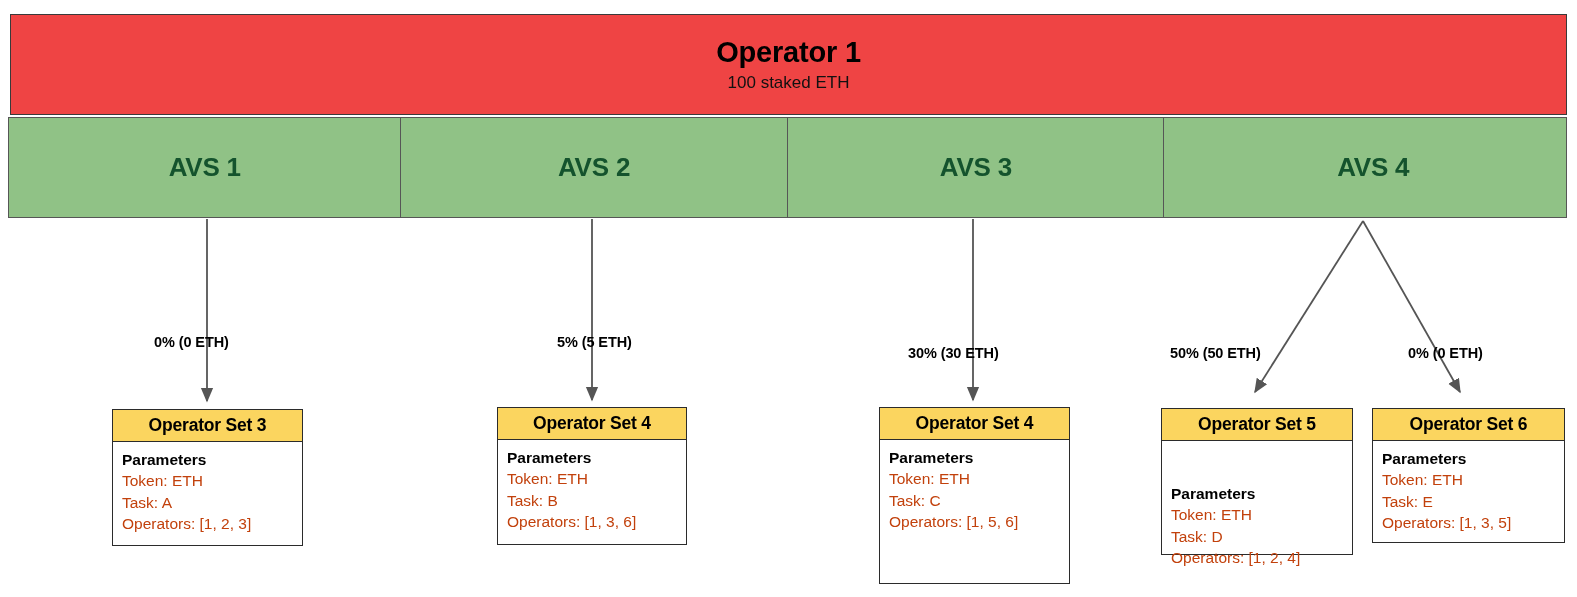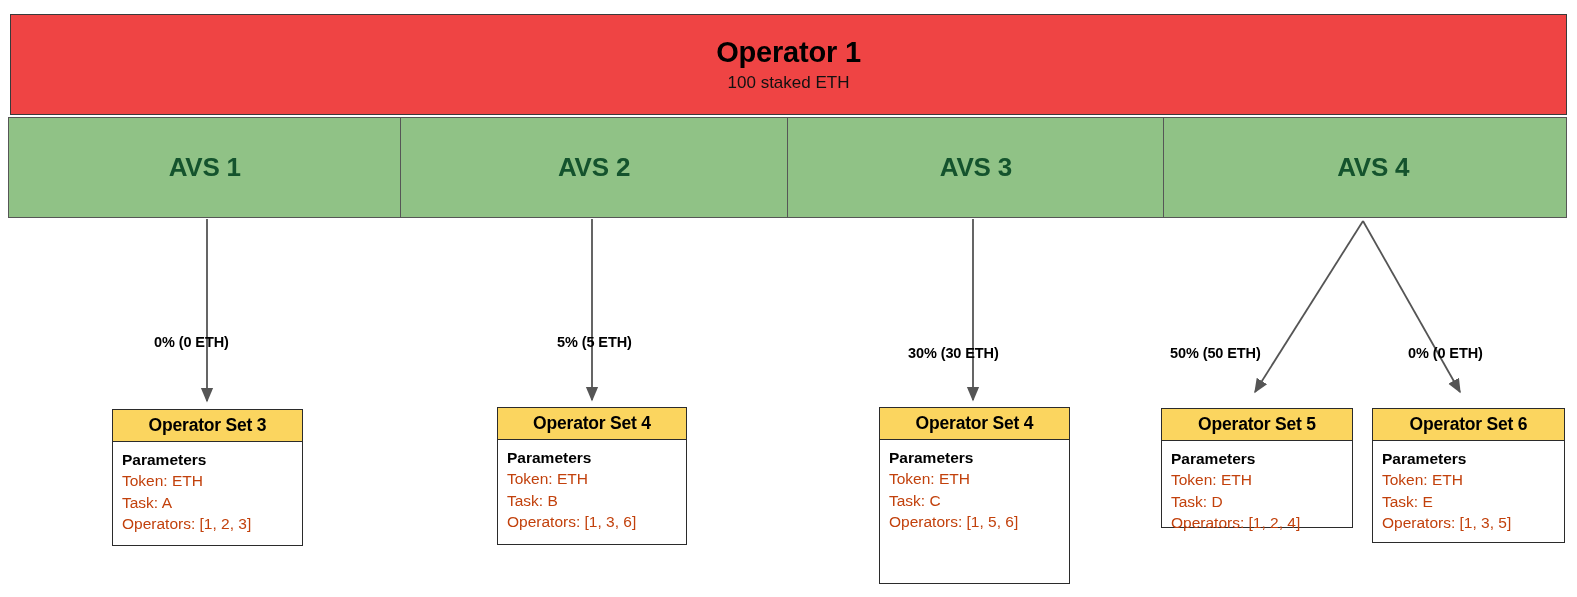--- a/index.html
+++ b/index.html
@@ -211,21 +211,21 @@
       <span class="opset-head-label">Operator Set 4</span>
     </div>
     <div class="opset-body">
       <div class="opset-params-title">Parameters</div>
       <div class="opset-line">Token: ETH</div>
       <div class="opset-line">Task: C</div>
       <div class="opset-line">Operators: [1, 5, 6]</div>
     </div>
   </div>
 
-  <div class="opset-card" style="left:1161px; top:408px; width:192px; height:120px;">
+  <div class="opset-card" style="left:1161px; top:408px; width:192px; height:147px;gap:35px;">
     <div class="opset-head">
       <span class="opset-head-label">Operator Set 5</span>
     </div>
     <div class="opset-body">
       <div class="opset-params-title">Parameters</div>
       <div class="opset-line">Token: ETH</div>
       <div class="opset-line">Task: D</div>
       <div class="opset-line">Operators: [1, 2, 4]</div>
     </div>
   </div>

